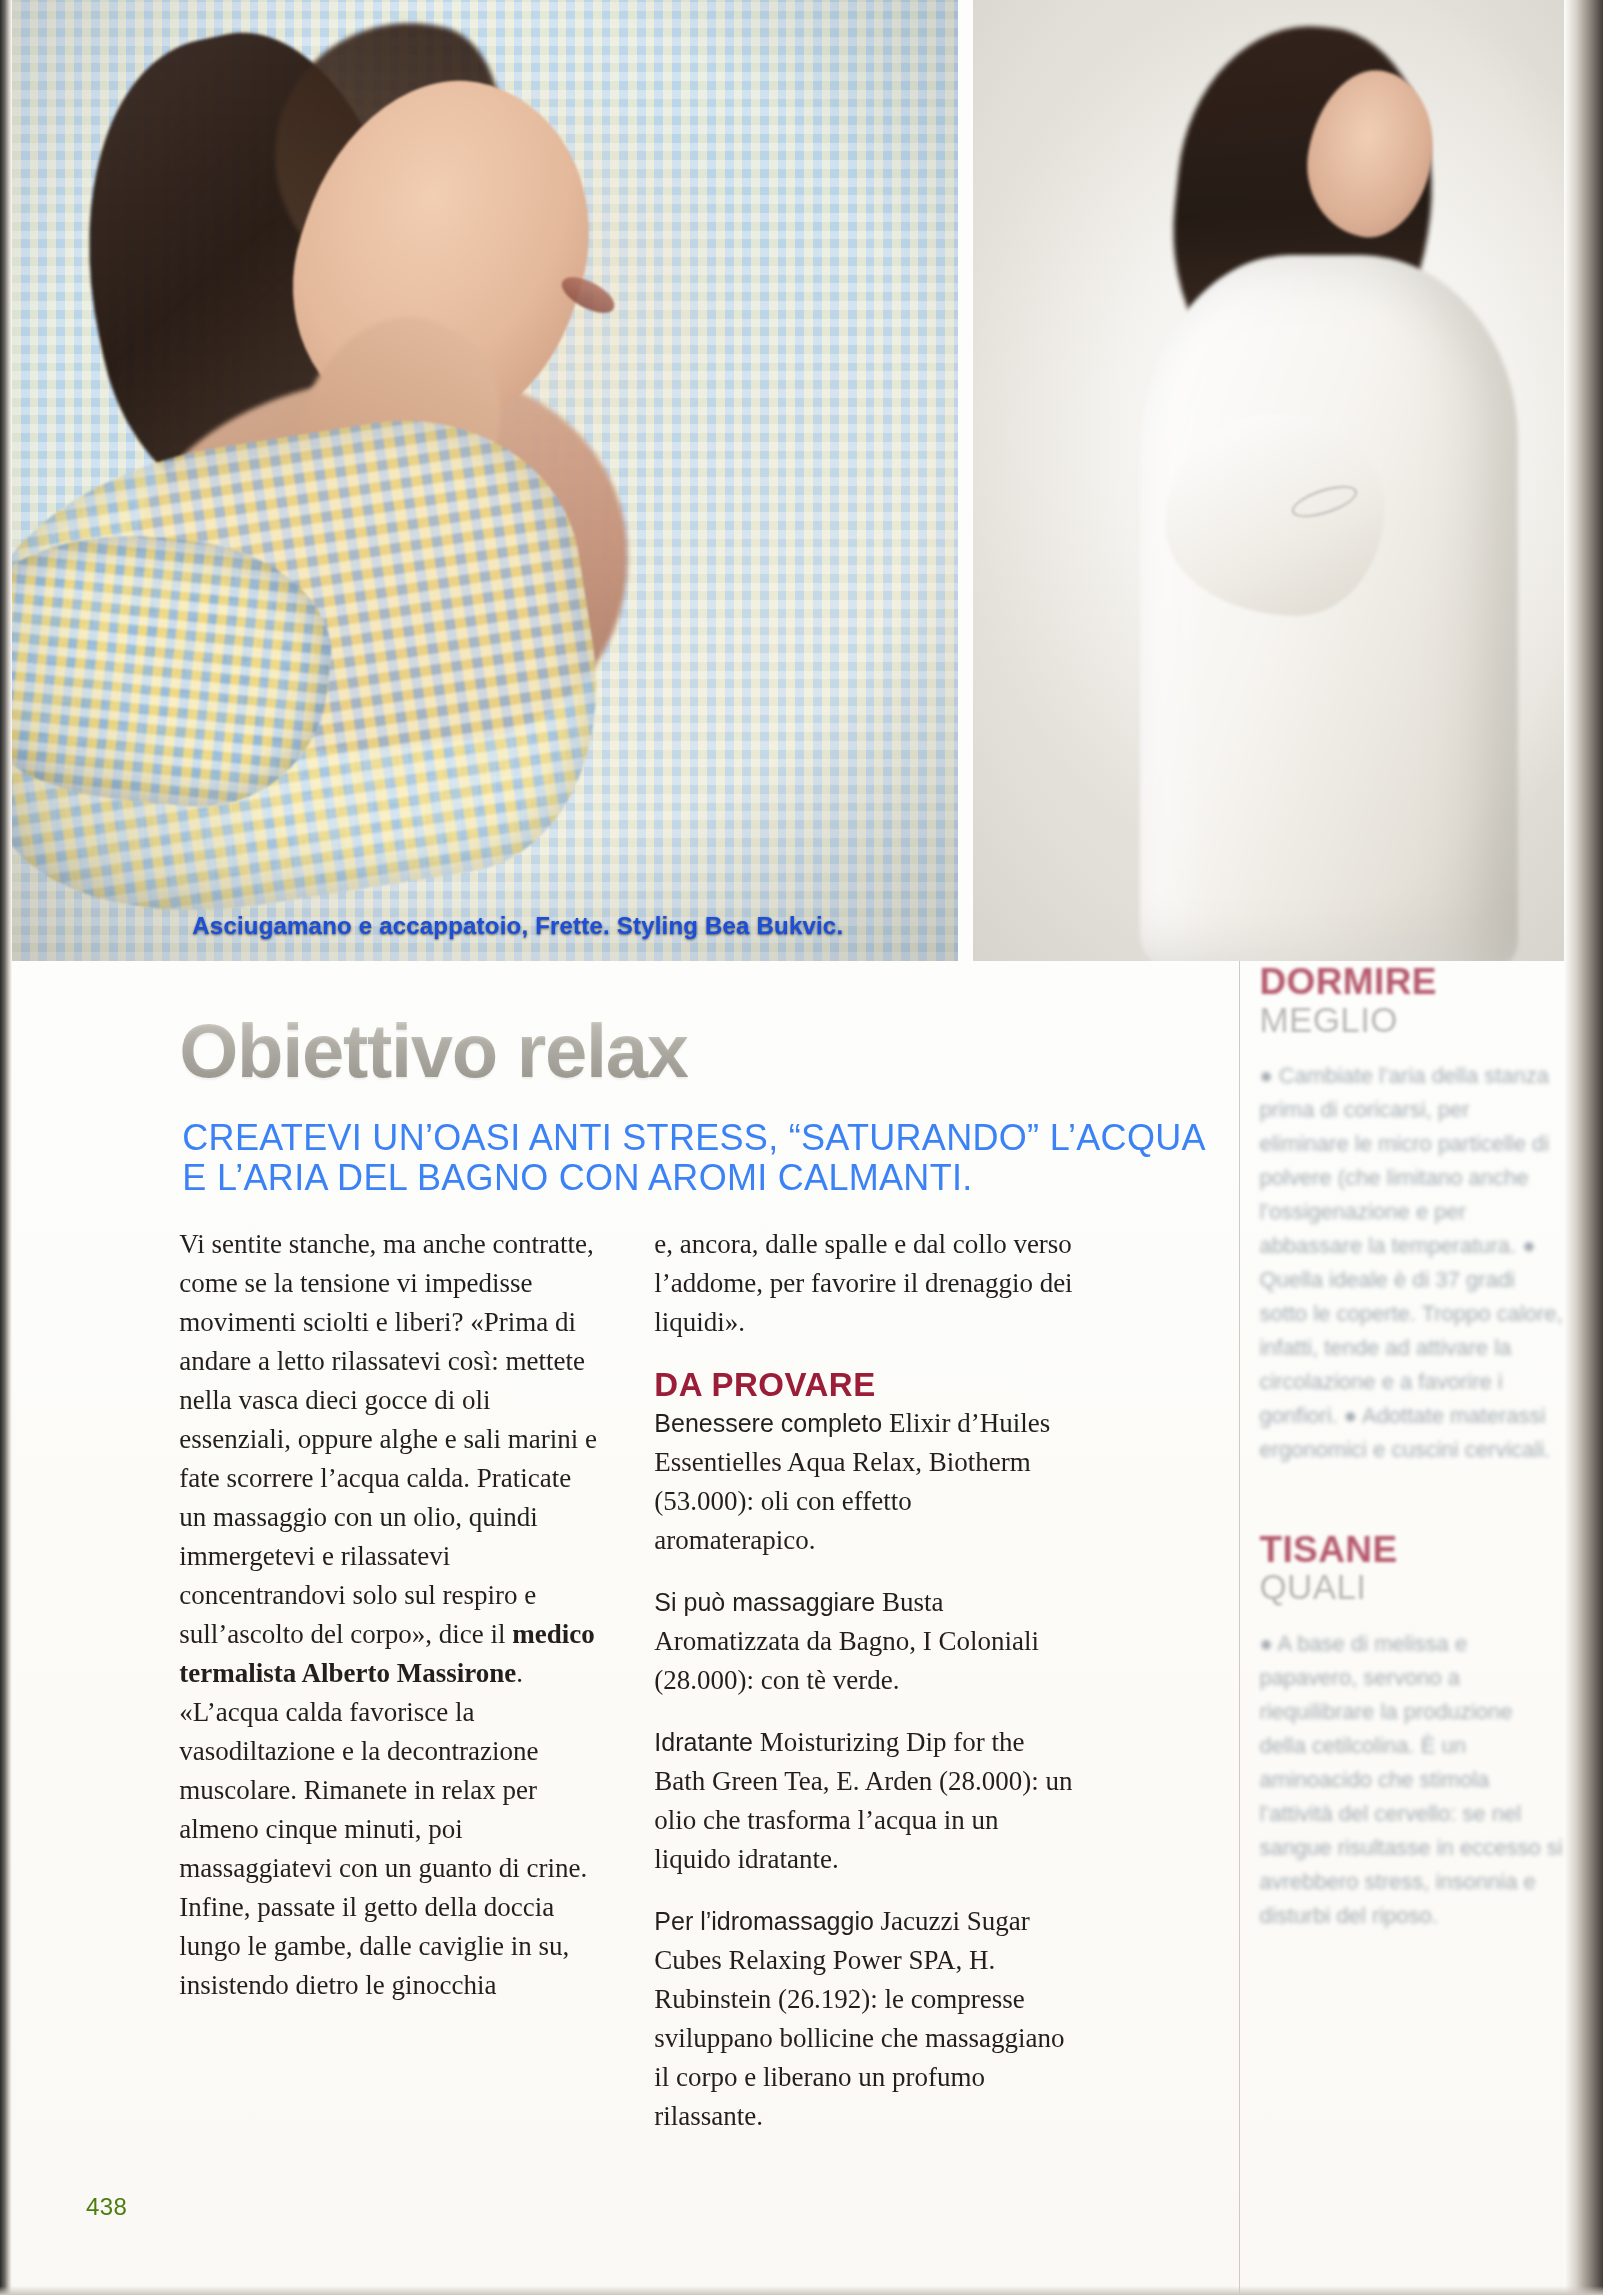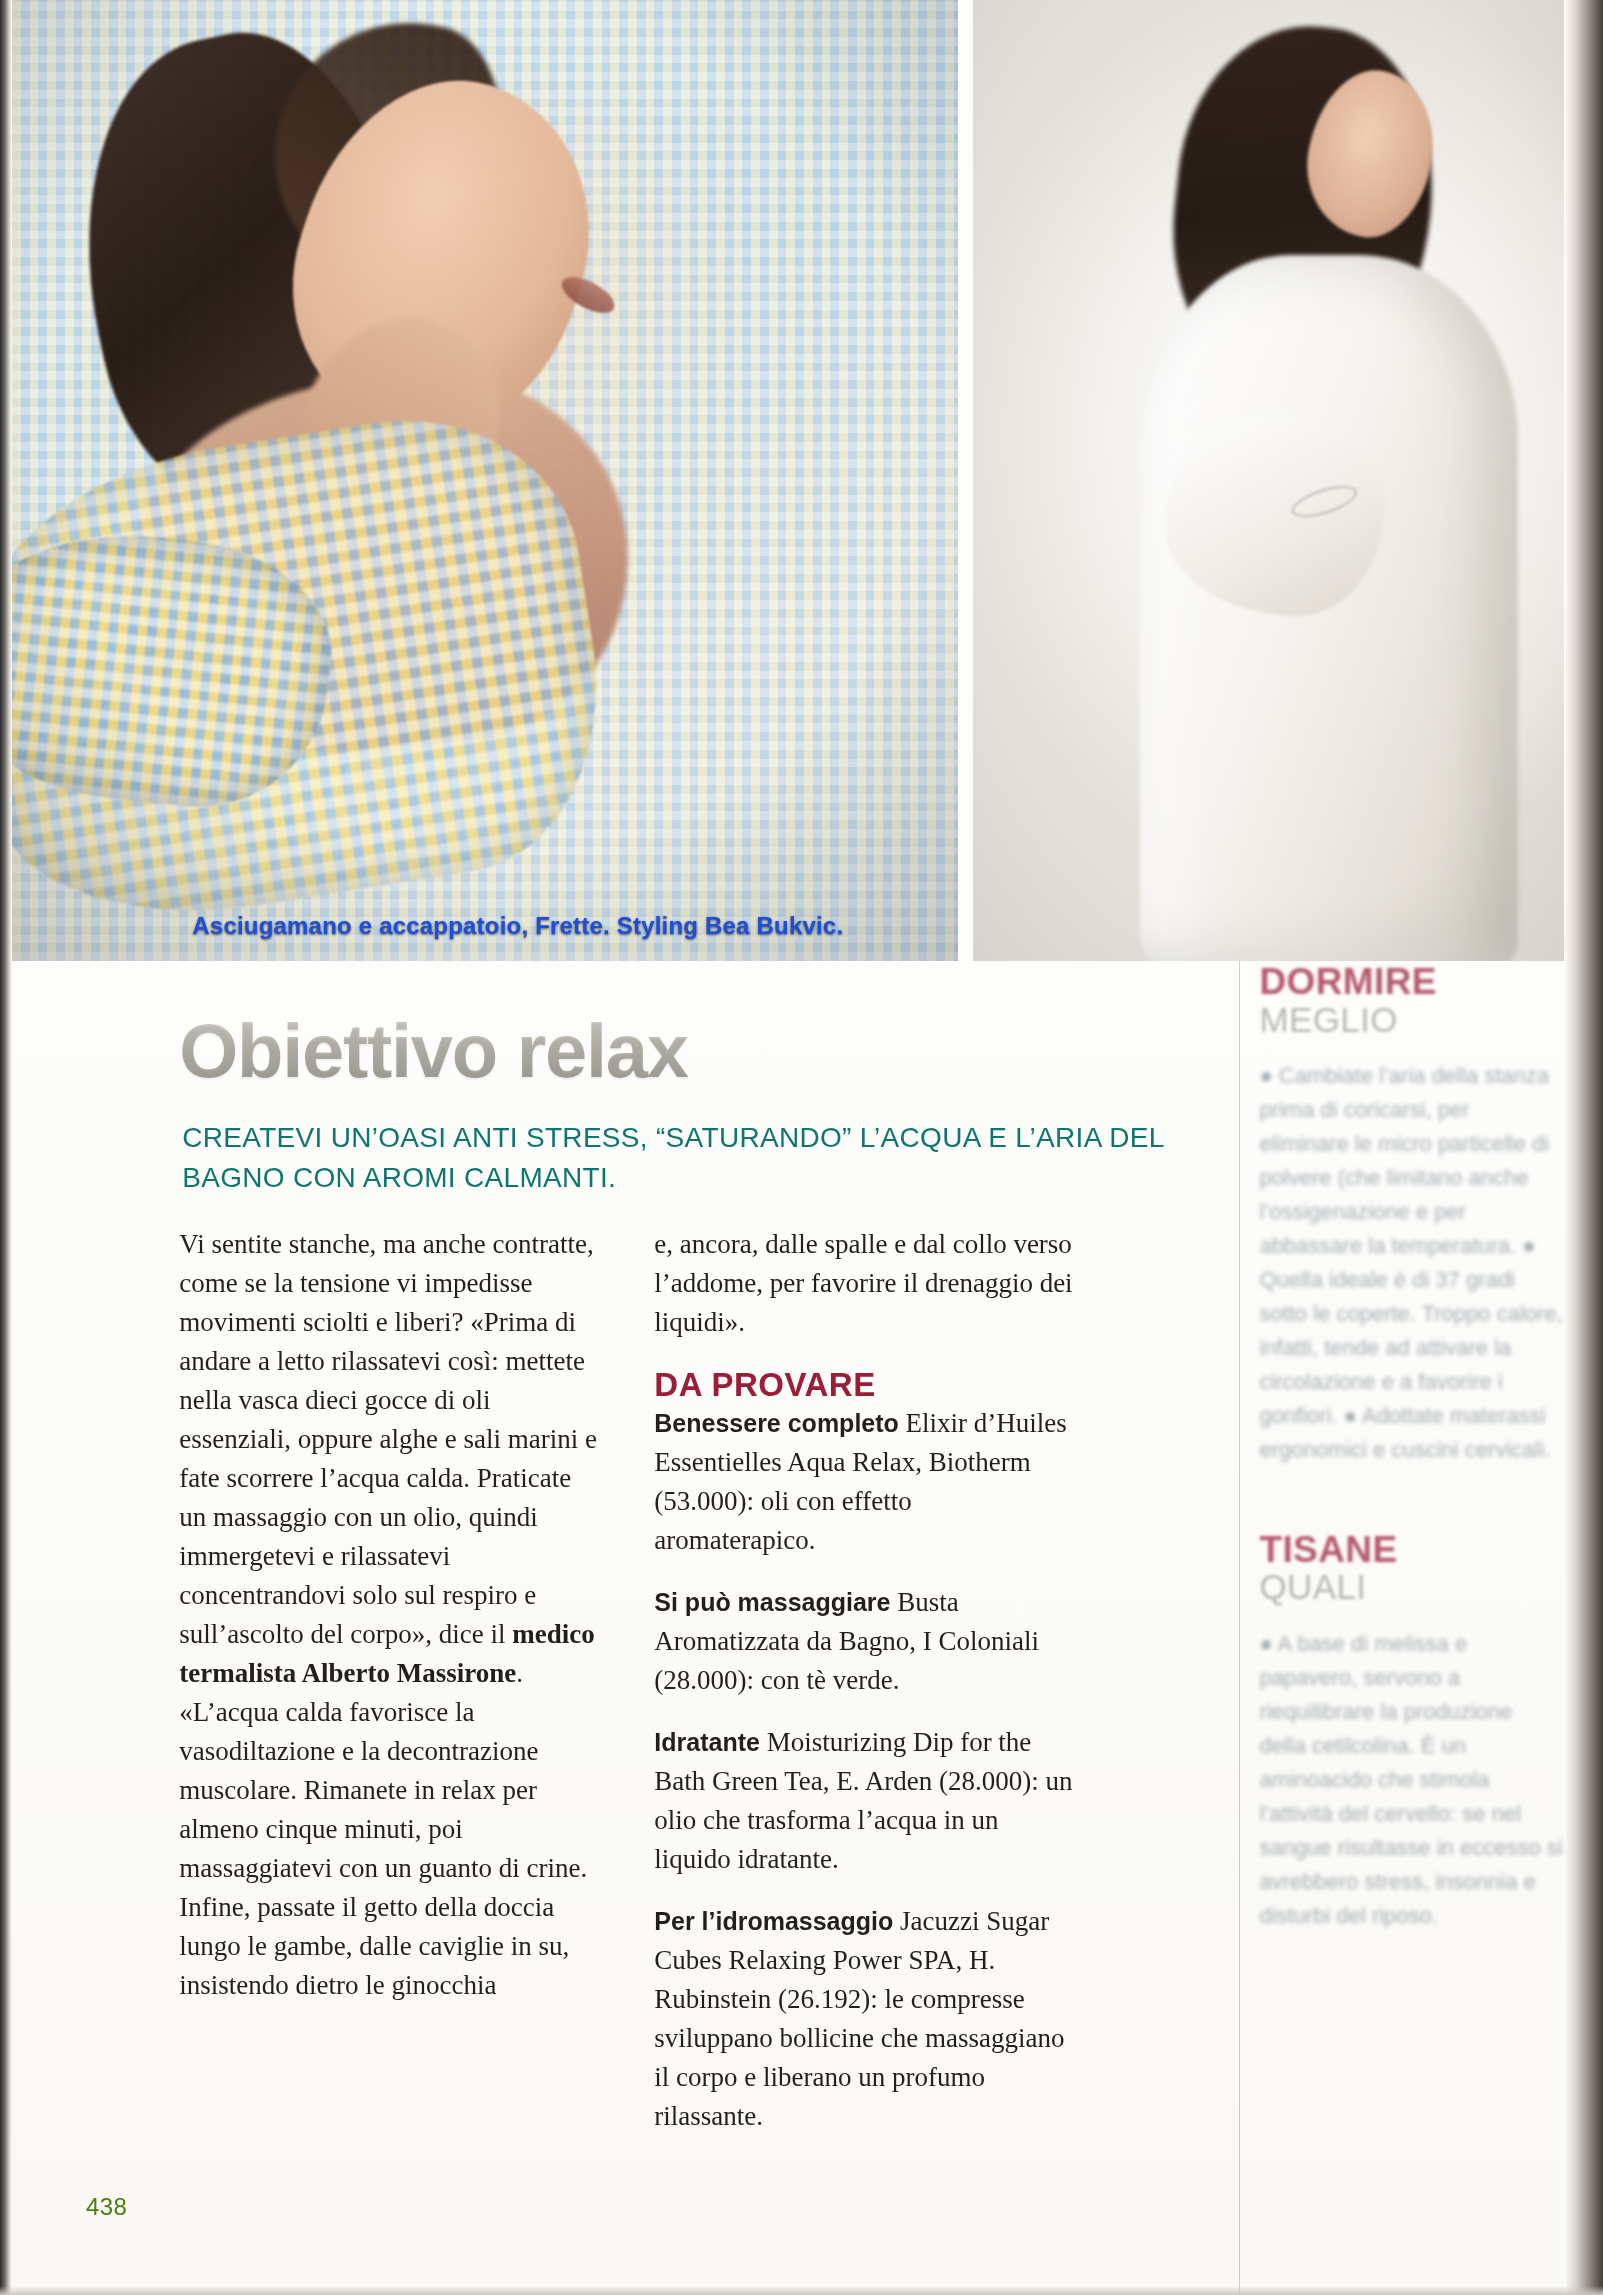--- a/index.html
+++ b/index.html
@@ -260,24 +260,24 @@
     text-shadow: 0 1.8px 1.8px rgba(0,0,0,0.06);
     white-space: nowrap;
   }
 
   .standfirst {
     position: absolute;
     left: 170px;
     top: 157px;
     width: 1047px;
     font-family: "Liberation Sans", sans-serif;
-    font-size: 28px;
+    font-size: 36px;
     line-height: 40px;
     letter-spacing: 0.3px;
-    color: #0f766e;
+    color: #3b82f6;
   }
 
   .cols {
     position: absolute;
     left: 167px;
     top: 264px;
     width: 915px;
   }
   .col {
     position: absolute;
@@ -297,21 +297,21 @@
   .da-provare {
     font-family: "Liberation Sans", sans-serif;
     font-weight: 700;
     font-size: 33px;
     letter-spacing: 0.5px;
     color: #9b1d38;
     margin: 23px 0 0 0;
   }
   .lead-in {
     font-family: "Liberation Sans", sans-serif;
-    font-weight: 700;
+    font-weight: 400;
     font-size: 25px;
   }
 
   
   .sidebar {
     position: absolute;
     left: 1239px;
     top: 961px;
     width: 326px;
     height: 1334px;

